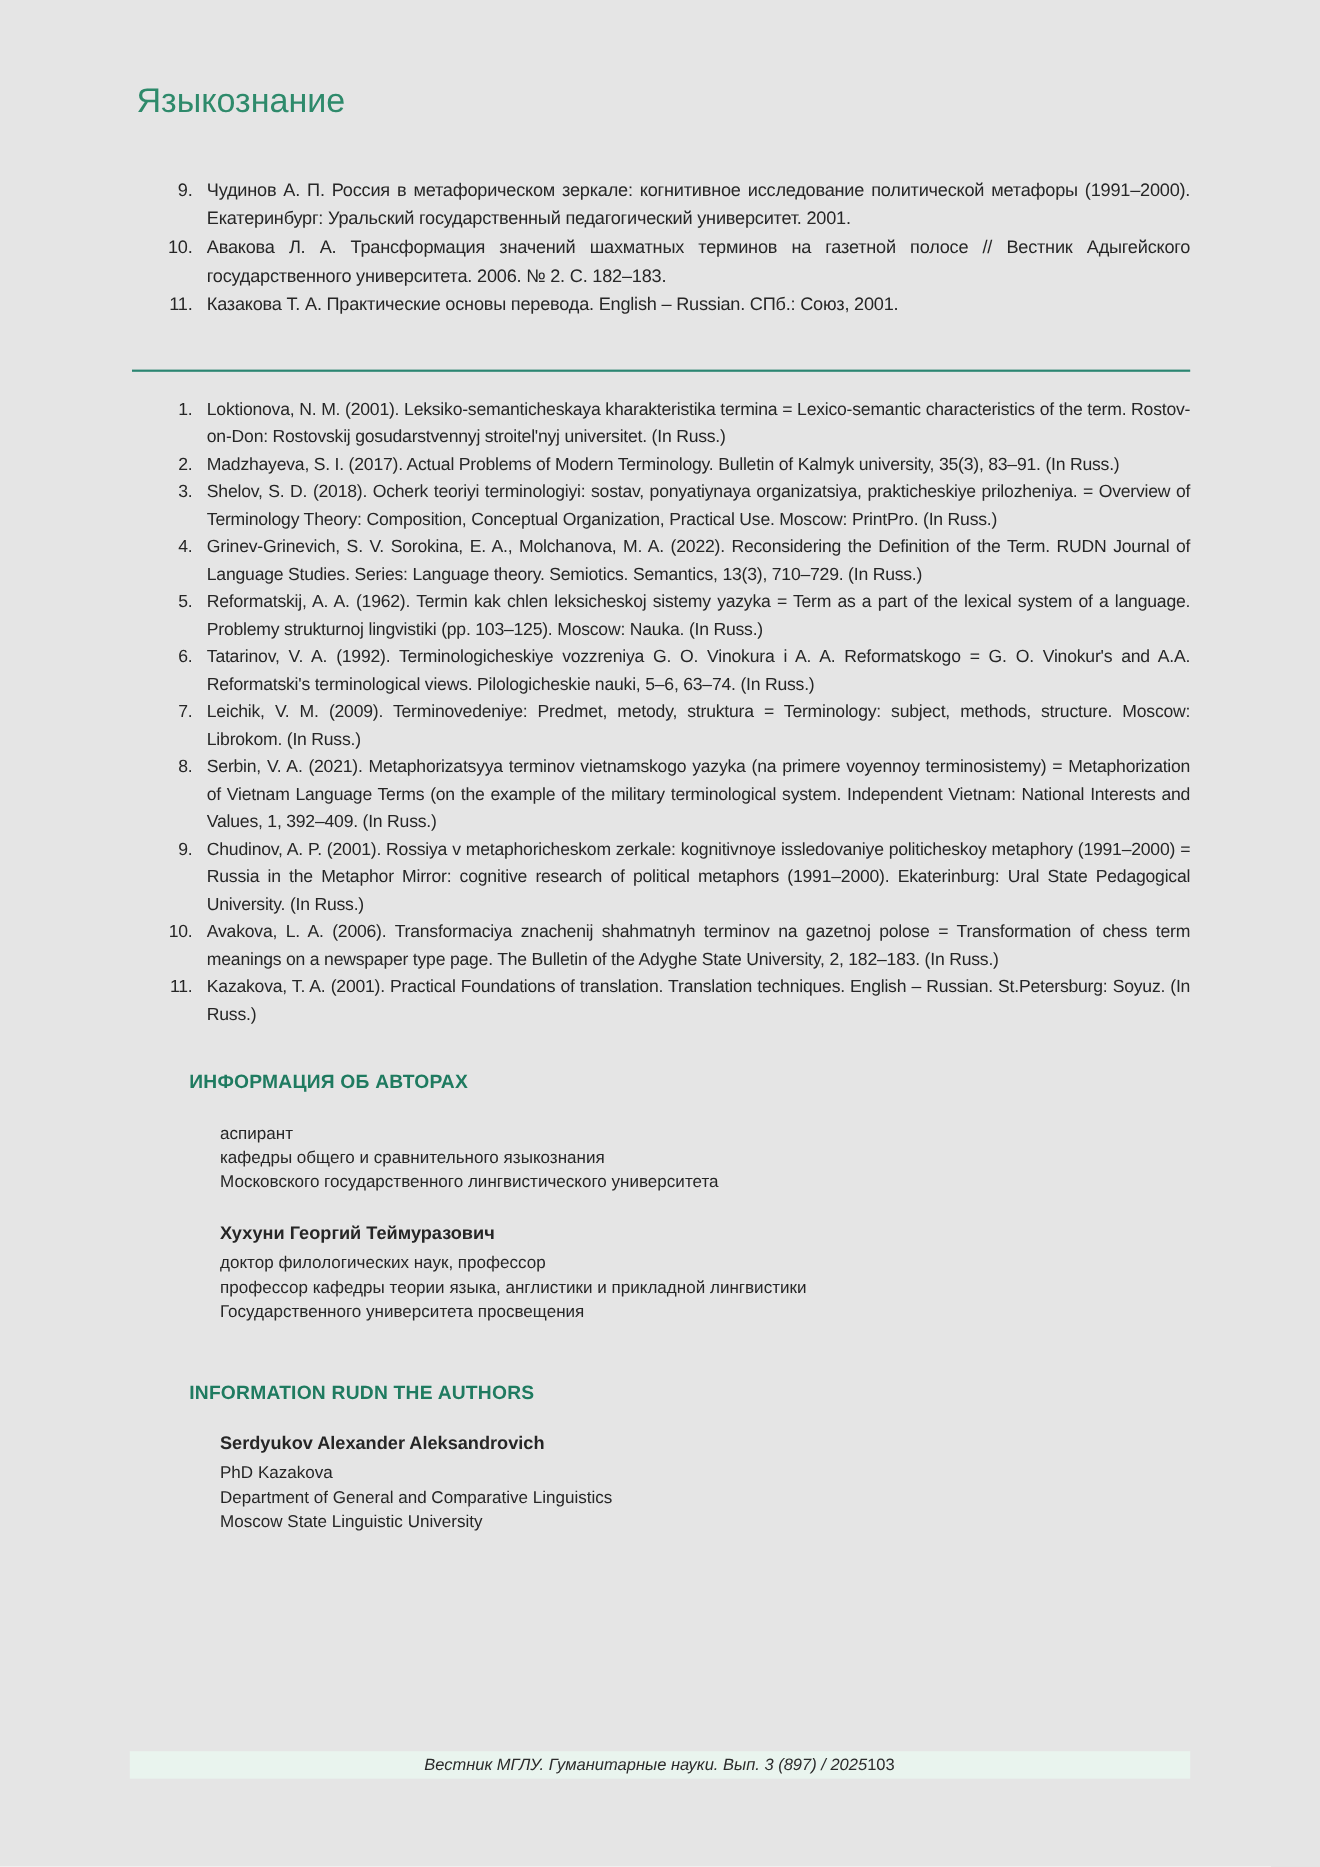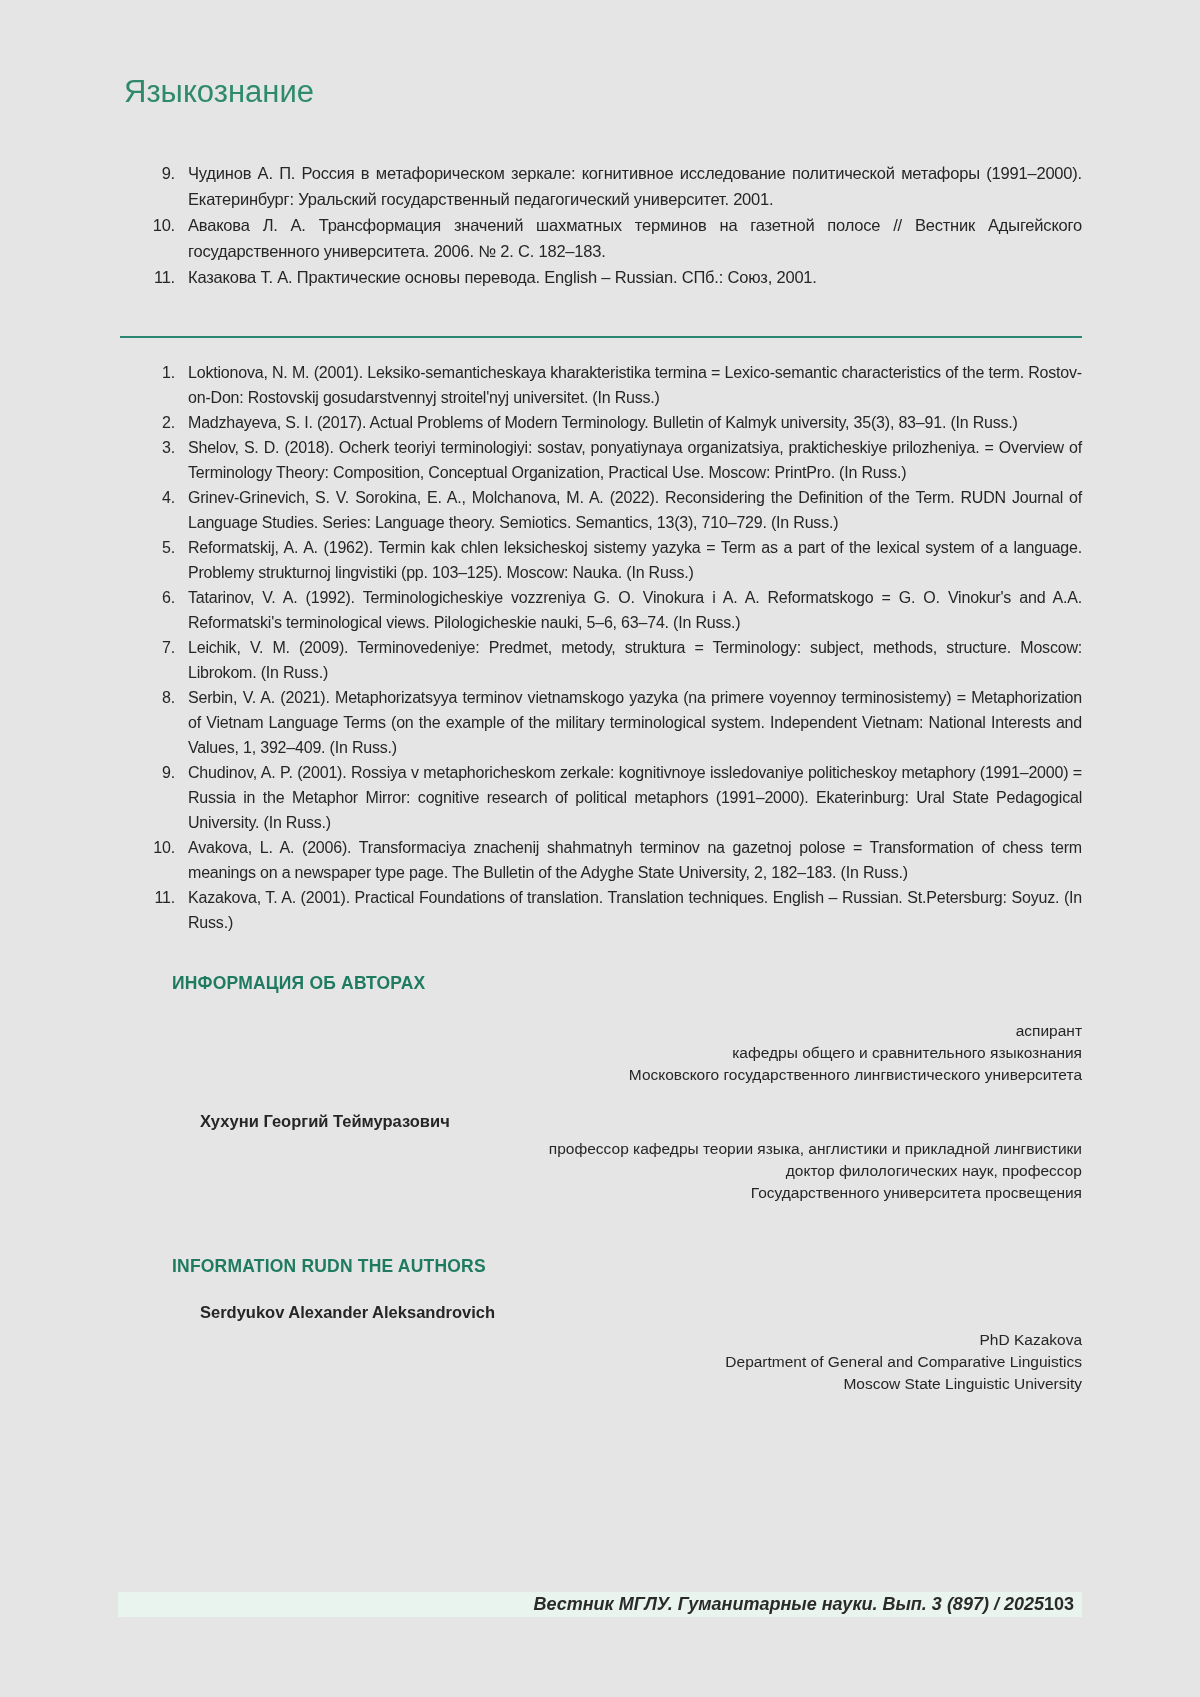--- a/index.html
+++ b/index.html
@@ -52,37 +52,36 @@
     letter-spacing: 0.2px;
     color: var(--accent_heading, #1f7b60);
   }
   .h-refs    { margin: 12px 0 0 52px; }
   .h-auth-ru { margin: 38px 0 0 52px; }
   .h-auth-en { margin: 52px 0 0 52px; }
 
   .authors { margin-left: 80px; }
   .author-block { margin-top: 26px; }
   .author-name { font-weight: 700; font-size: 16.5px; margin-bottom: 7px; }
-  .author-line { font-size: 15.5px; line-height: 22px; text-align: right; }
+  .author-line { font-size: 15.5px; line-height: 22px; }
 
   .footer {
     position: absolute;
     left: 118px;
     top: 1592px;
     width: 964px;
     height: 25px;
     background: var(--footer_bg, #e9f4ee);
     display: flex;
     align-items: center;
-    justify-content: flex-end;
+    justify-content: center;
     padding: 0 8px 0 7px;
     box-sizing: border-box;
-    font-size: 18px;
+    font-size: 15px;
     color: #2a2a2a;
-    font-weight: bold;
   }
   .footer-journal { font-style: italic; }
   .footer-page { font-style: normal; }
 </style>
 </head>
 <body>
 
 <div class="page">
   <div class="content">
 
@@ -179,23 +178,23 @@
               <div class="author-line">кафедры общего и сравнительного языкознания</div>
 
               <div class="author-line">Московского государственного лингвистического университета</div>
             </div>
         </div>
 
         <div class="author-block">
           <div class="author-name">Хухуни Георгий Теймуразович</div>
           <div class="author-lines">
 
+              <div class="author-line">доктор филологических наук, профессор</div>
+
               <div class="author-line">профессор кафедры теории языка, англистики и прикладной лингвистики</div>
-
-              <div class="author-line">доктор филологических наук, профессор</div>
 
               <div class="author-line">Государственного университета просвещения</div>
             </div>
         </div>
       </div>
 
     <h2 class="sec-heading h-auth-en">INFORMATION RUDN THE AUTHORS</h2>
 
     <div class="authors">
 

